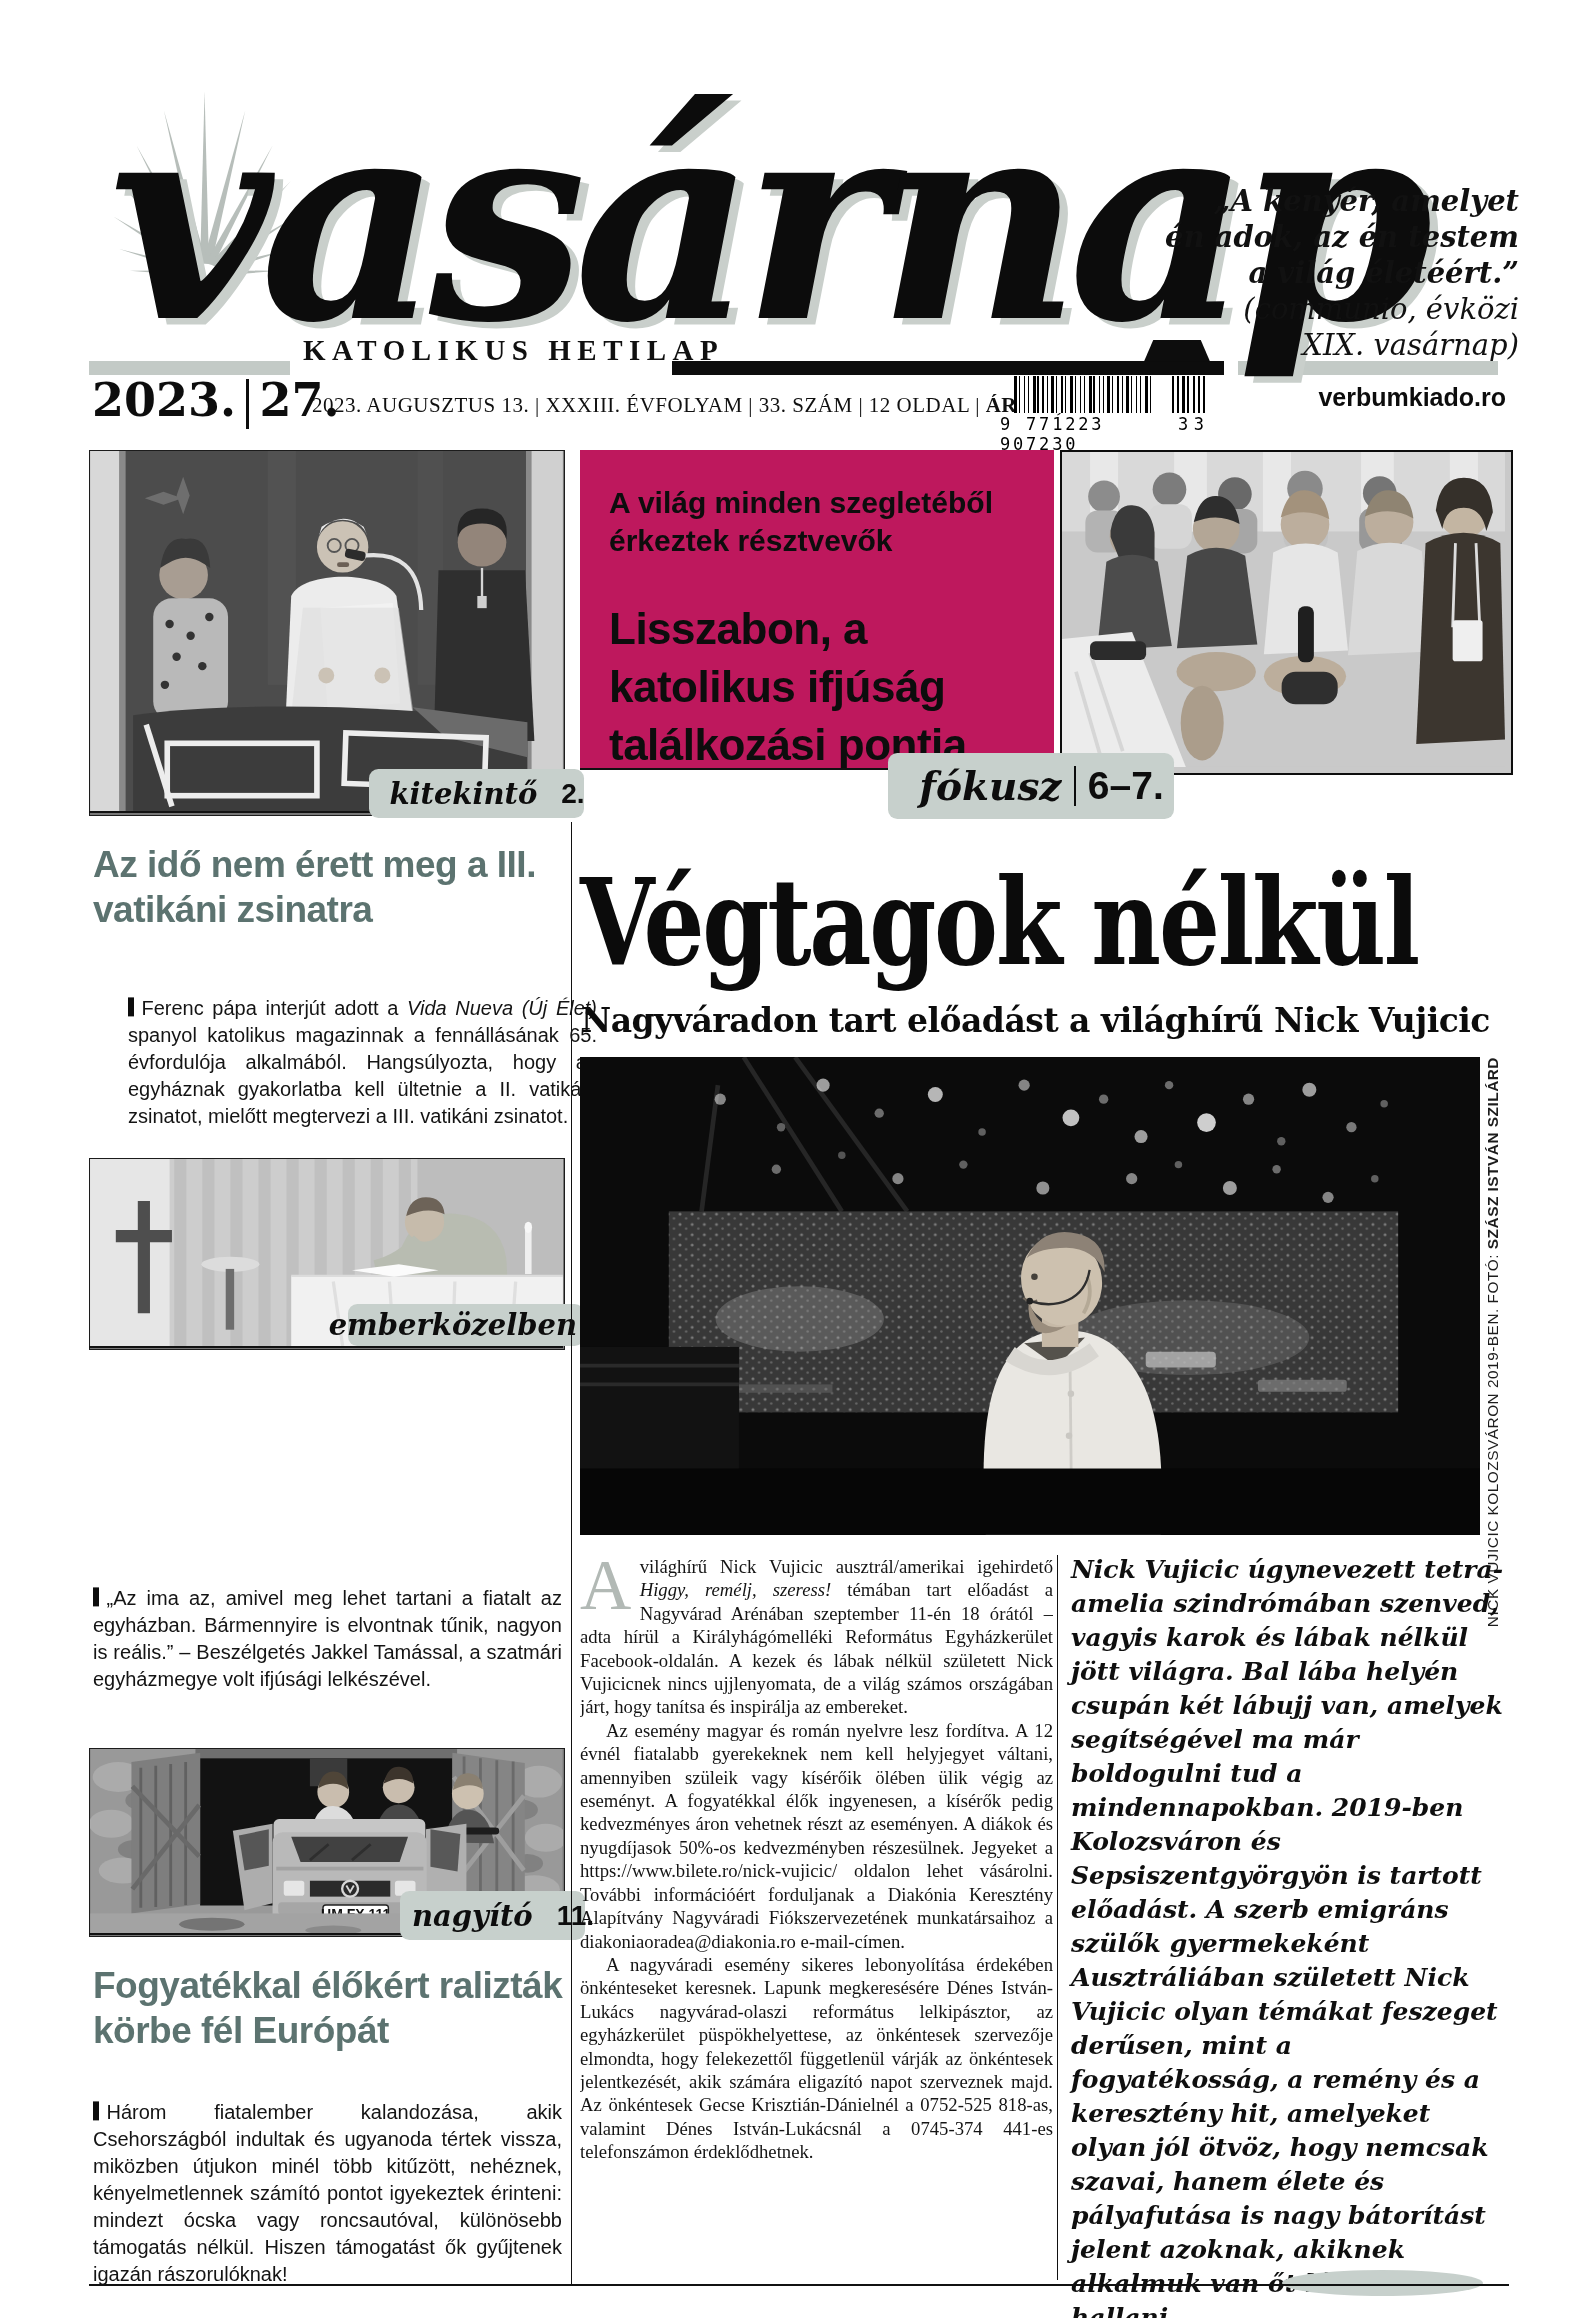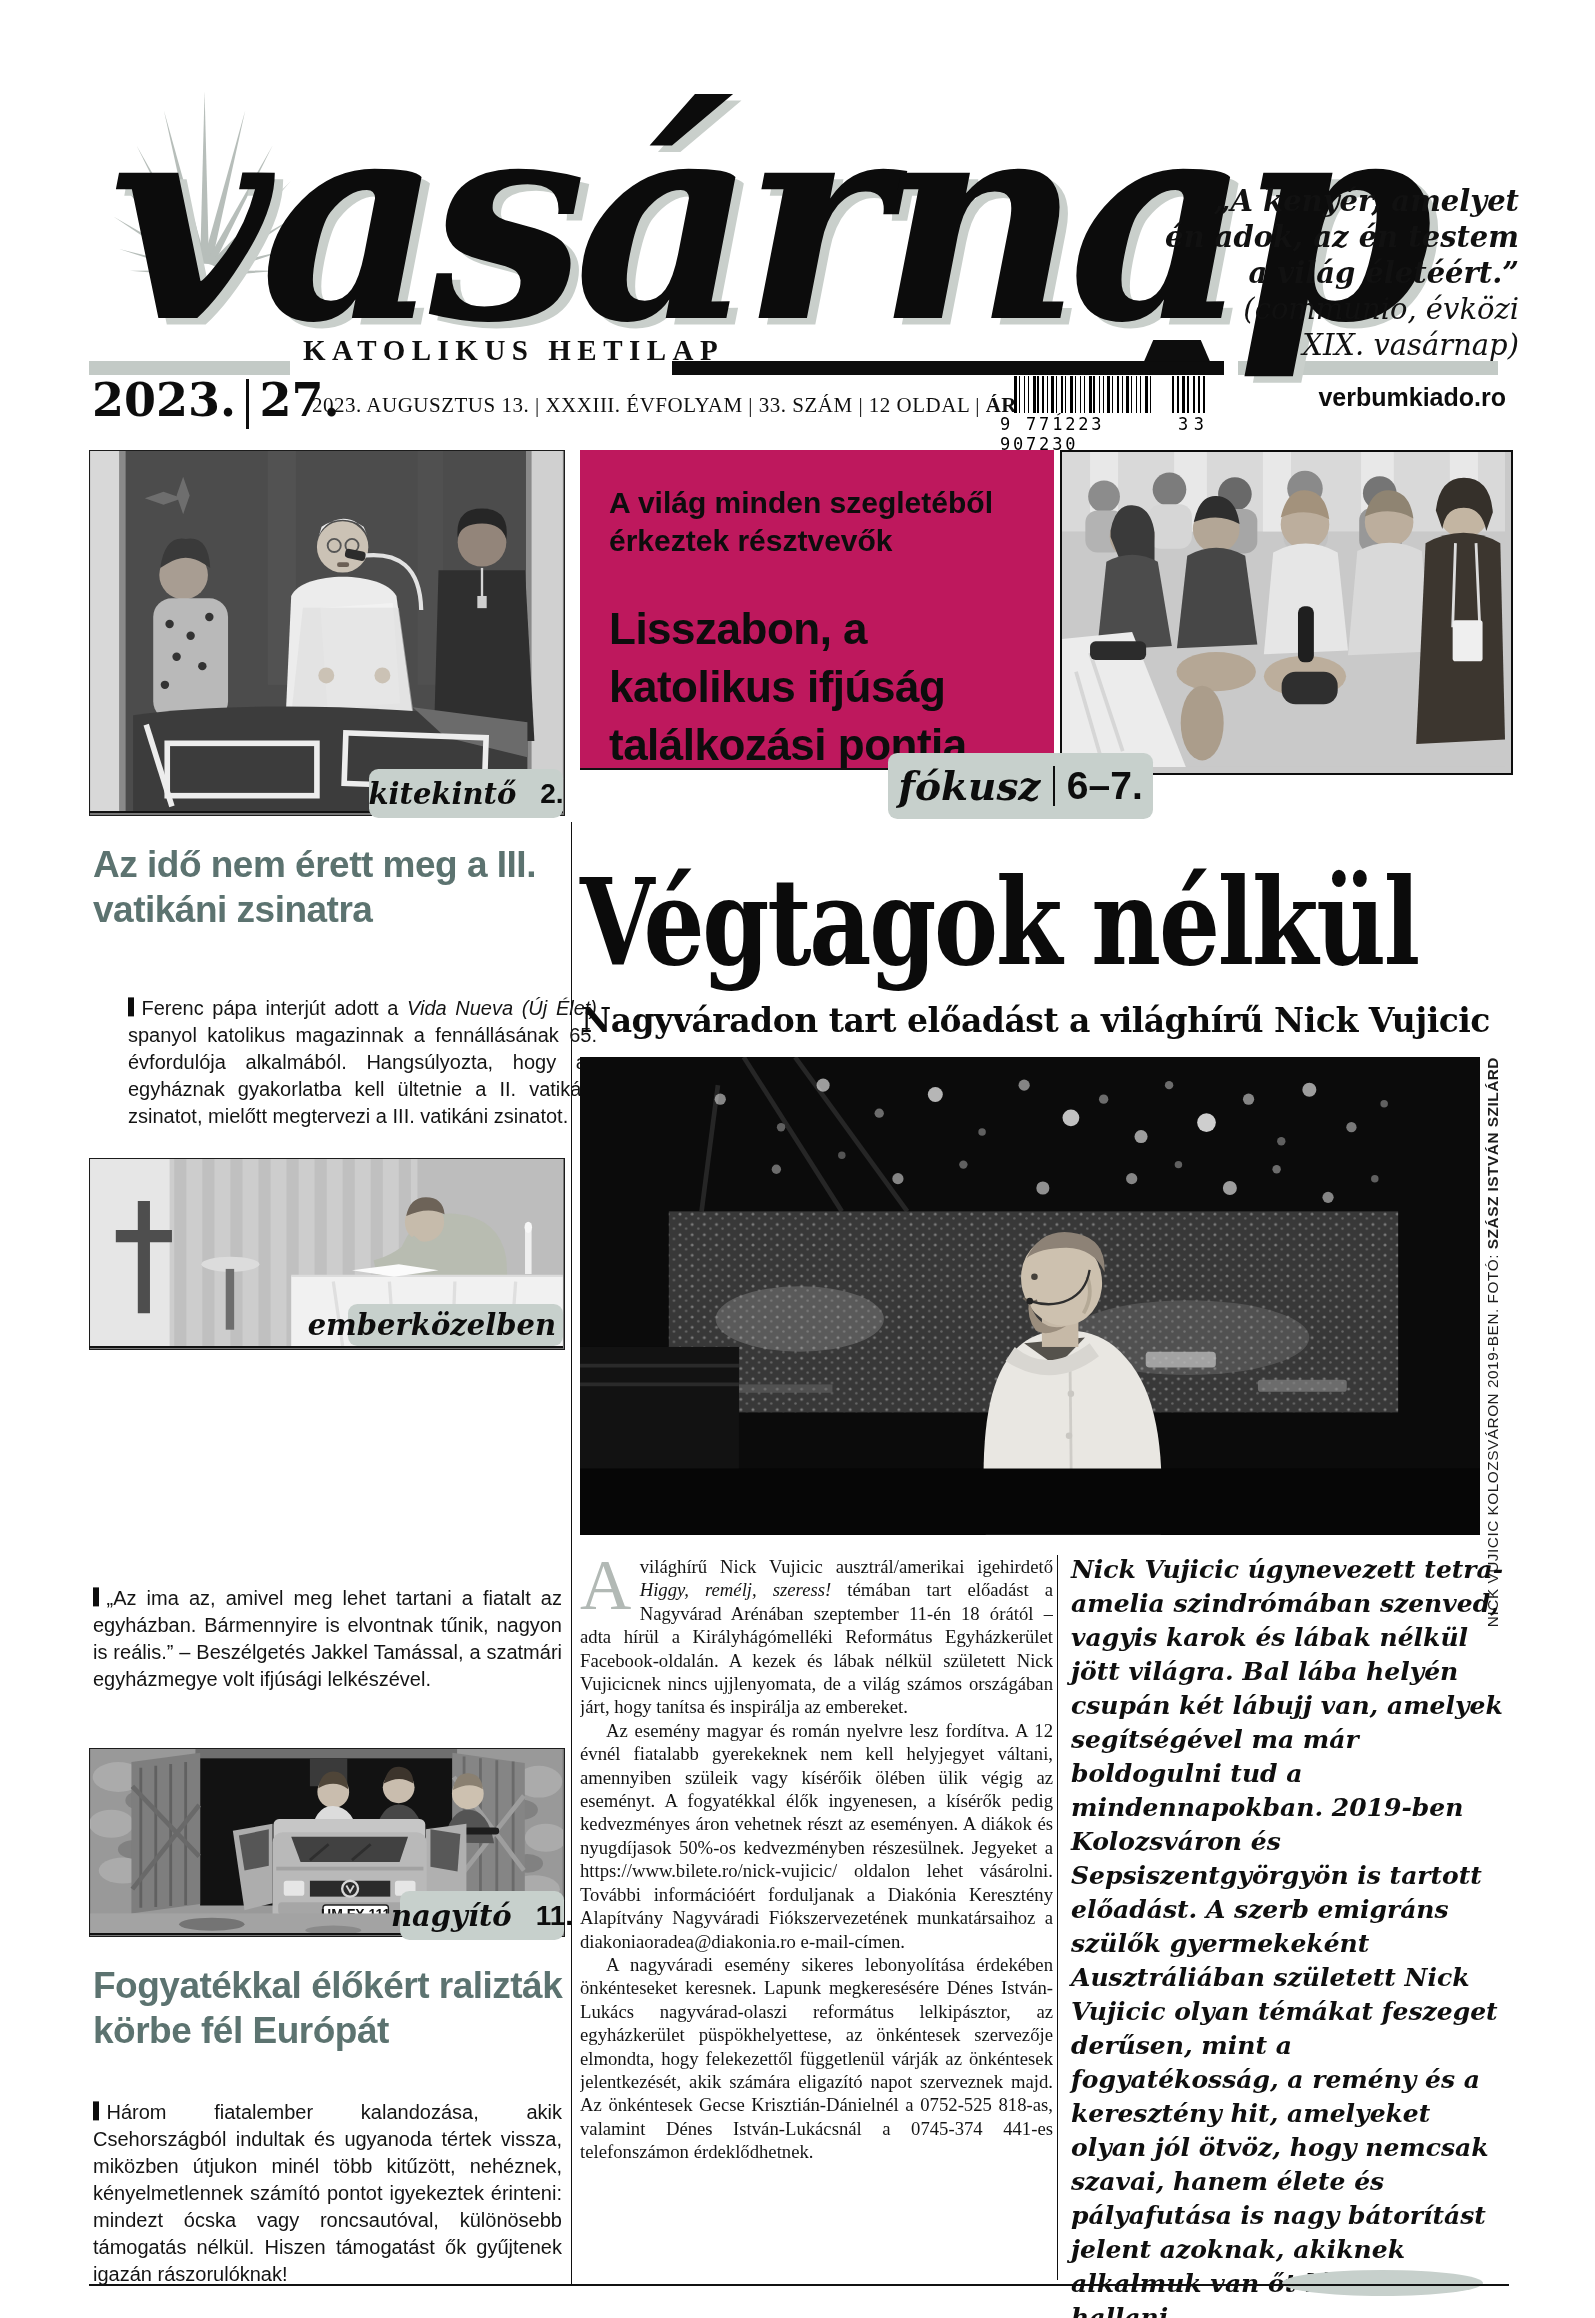--- a/index.html
+++ b/index.html
@@ -44,21 +44,21 @@
         font-size:17px;letter-spacing:2.8px;color:#000;}
   .bc-suffix{position:absolute;left:178px;top:38px;font-family:"DejaVu Sans Mono",monospace;
         font-size:17px;letter-spacing:5.6px;color:#000;}
 
   
   .hrule{background:#111;height:1.9px;}
   .vrule{background:#111;width:1.4px;}
 
   
   .tagbox{background:#c7d0cc;border-radius:9.3px;display:flex;align-items:center;justify-content:center;
-        gap:12px;color:#0d0d0d;}
+        gap:12px;color:#0d0d0d;padding-left:21px;}
   .tag-label{font-family:"DejaVu Serif","Liberation Serif",serif;font-style:italic;font-weight:700;font-size:29px;}
   .tag-div{width:2.3px;height:30px;background:#0d0d0d;}
   .tag-page{font-weight:700;font-size:28px;font-family:"Liberation Sans",sans-serif;}
 
   
   .photo{border:0.9px solid #1c1c1c;overflow:hidden;background:#777;}
   .photo svg{display:block;}
   .lhead{font-weight:700;font-size:37px;line-height:45px;color:#5c7370;letter-spacing:-0.5px;}
   .lbody{font-size:20px;line-height:27px;text-align:justify;color:#141414;}
   .mark{display:inline-block;width:6px;height:18.7px;background:#0d0d0d;margin-right:7.5px;transform:translateY(1.4px);}

